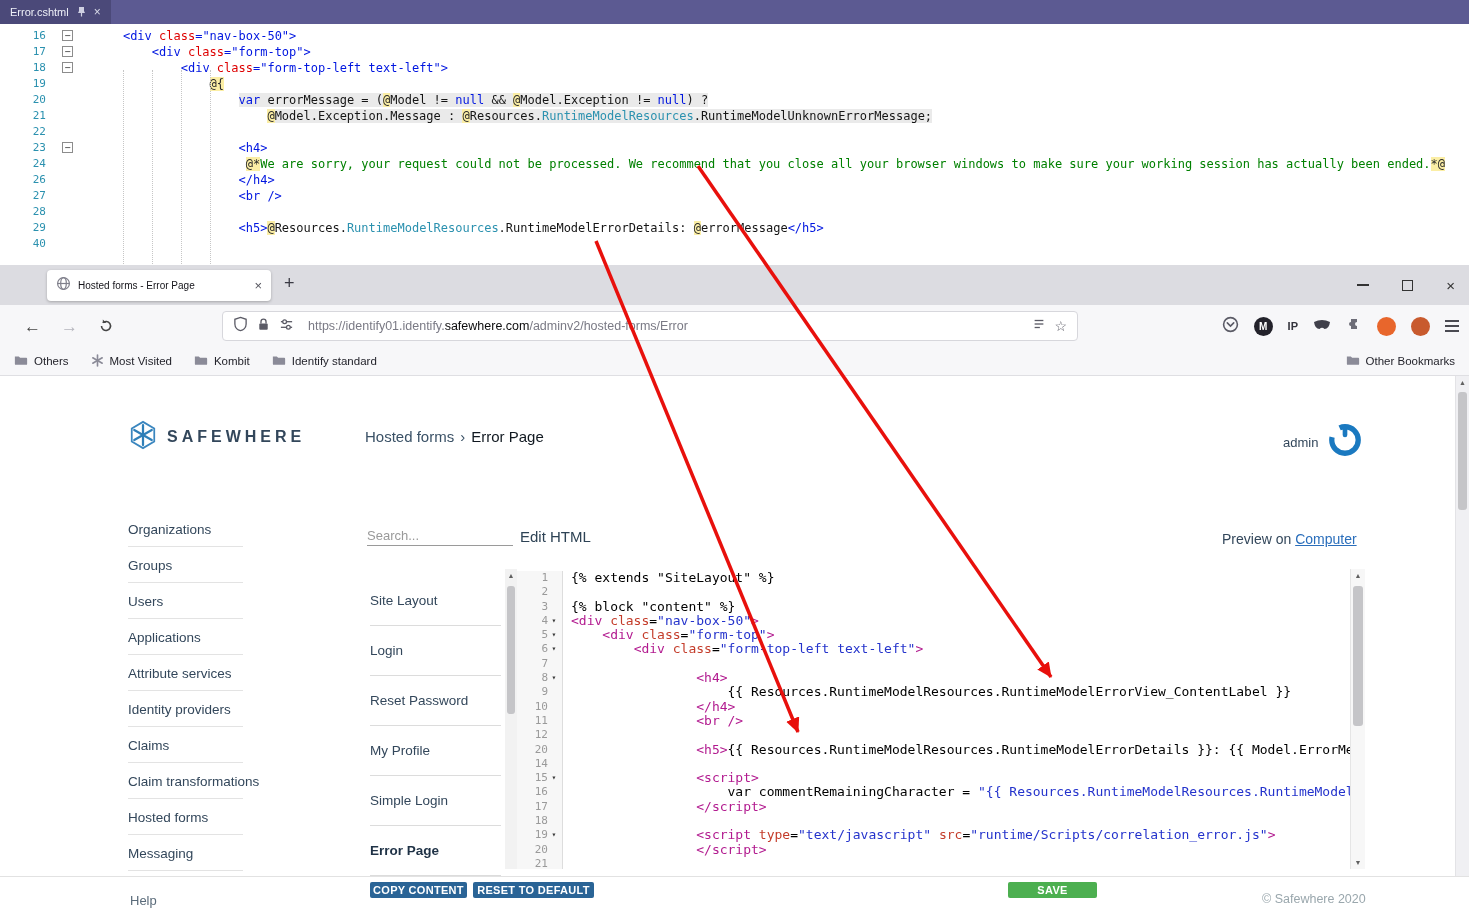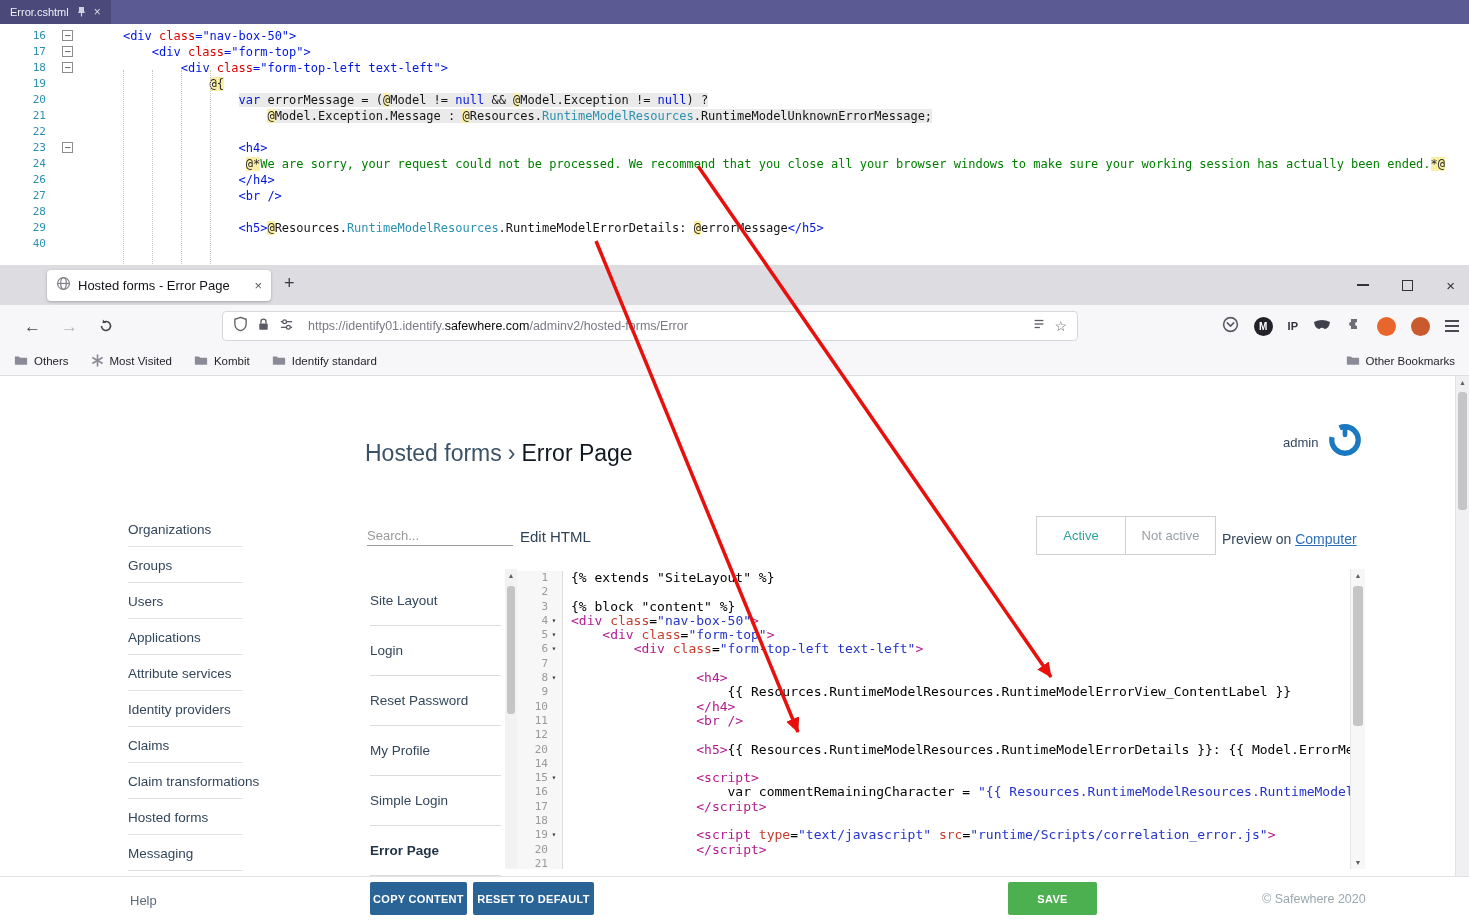--- a/index.html
+++ b/index.html
@@ -31,21 +31,21 @@
   .tk.p { color:#151515; }
   .tk.bt { color:#b21a8f; }
   .tk.ba { color:#c43c2a; }
   .tk.bs { color:#2433cc; }
   .tk.bp { color:#000; }
 
   
   .browser { position:absolute; top:265px; left:0; width:1469px; height:657px; background:#f7f7f9; }
   .tabstrip { position:relative; height:40px; background:#dcdce1; }
   .fftab { position:absolute; left:47px; top:5px; width:224px; height:31px; background:#fff; border-radius:4px; box-shadow:0 1px 3px rgba(0,0,0,.25); display:flex; align-items:center; padding:0 9px; gap:7px; }
-  .fftab .title { flex:1; font-size:13px; color:#15141a; white-space:nowrap; overflow:hidden; }
+  .fftab .title { flex:1; font-size:10px; color:#15141a; white-space:nowrap; overflow:hidden; }
   .fftab .x { font-size:13px; color:#55555e; }
   .newtab { position:absolute; left:284px; top:8px; font-size:18px; color:#3a3a44; }
   .winctl { position:absolute; right:14px; top:0; height:40px; display:flex; align-items:center; gap:33px; }
   .win-min { width:12px; height:2px; background:#333; }
   .win-max { width:11px; height:11px; border:1.5px solid #333; }
   .win-close { font-size:15px; color:#333; line-height:1; }
 
   .navbar { position:relative; height:42px; background:#f7f7f9; display:flex; align-items:center; }
   .navglyph { font-size:17px; line-height:1; }
   .back { margin-left:24px; color:#454545; }
@@ -66,21 +66,21 @@
   .hamburger span { width:14px; height:2px; background:#4a4a52; }
 
   .bookbar { height:28px; background:#f7f7f9; display:flex; align-items:center; padding:0 14px; gap:36px; font-size:11.5px; color:#24242c; }
   .bm-item { display:flex; align-items:center; gap:6px; }
   .bm-right { margin-left:auto; }
 
   
   .viewport { position:absolute; top:110px; left:0; width:1469px; height:547px; background:#fff; border-top:1px solid #dfdfe3; }
   .logo { position:absolute; left:128px; top:44px; display:flex; align-items:center; gap:9px; }
   .logo .brand { font-size:16px; letter-spacing:4px; font-weight:bold; color:#33475b; }
-  .breadcrumb { position:absolute; left:365px; top:52px; font-size:23px;margin-top:12px; }
+  .breadcrumb { position:absolute; left:365px; top:52px; font-size:15px; }
   .breadcrumb .parent { color:#3a5166; }
   .breadcrumb .sep { color:#3a5166; margin:0 6px; }
   .breadcrumb .current { color:#101820; }
   .adminwrap { position:absolute; left:1283px; top:46px; display:flex; align-items:center; gap:9px; }
   .adminwrap .uname { font-size:13px; color:#33475b; }
 
   .side-list { position:absolute; left:128px; top:146px; list-style:none; }
   .side-item { width:115px; font-size:13.5px; color:#33475b; padding-bottom:9px; margin-bottom:11px; border-bottom:1px solid #e3e3e3; white-space:nowrap; }
 
   .searchwrap { position:absolute; left:367px; top:150px; }
@@ -105,21 +105,21 @@
 
   .editor { position:absolute; left:517px; top:193px; width:833px; height:300px; overflow:hidden; font-family:"DejaVu Sans Mono", monospace; font-size:13px; background:#fff; padding-top:2px; }
   .cmrow { display:flex; height:14.3px; line-height:14.3px; }
   .cmgut { width:46px; min-width:46px; background:#f7f7f7; border-right:1px solid #ddd; display:flex; justify-content:flex-end; align-items:center; padding-right:3px; gap:1px; }
   .cmnum { font-size:11px; color:#9a9a9a; }
   .cmfold { width:10px; font-size:8px; color:#3a3a3a; text-align:center; }
   .cmcode { white-space:pre; padding-left:8px; }
 
   .pfooter { position:absolute; left:0; top:500px; width:1469px; height:47px; border-top:1px solid #e2e2e2; background:#fff; }
   .help { position:absolute; left:130px; top:16px; font-size:13px; color:#5a6b7a; }
-  .btn { position:absolute; top:5px; height:33px; border:none; color:#fff; font-size:11px; font-weight:bold; letter-spacing:.3px; border-radius:2px; font-family:"Liberation Sans", sans-serif; }
+  .btn { position:absolute; top:5px; height:16px; border:none; color:#fff; font-size:11px; font-weight:bold; letter-spacing:.3px; border-radius:2px; font-family:"Liberation Sans", sans-serif; }
   .btn-copy { left:370px; width:97px; background:#2a6496; }
   .btn-reset { left:473px; width:121px; background:#2a6496; }
   .btn-save { left:1008px; width:89px; background:#4caf50; }
   .copyright { position:absolute; left:1262px; top:15px; font-size:12.5px; color:#9aa7ad; }
 
   .arrows { position:absolute; top:0; left:0; z-index:99; pointer-events:none; }
 </style>
 </head>
 <body>
 
@@ -360,20 +360,33 @@
           <svg width="14" height="12" viewBox="0 0 16 13">
               <path d="M1 2.5 h4.5 L7 4 H14 a1 1 0 0 1 1 1 V11 a1 1 0 0 1 -1 1 H2 a1 1 0 0 1 -1 -1 Z" fill="#8b8b98"></path>
             </svg>
         </span>
         <span>Other Bookmarks</span>
       </span>
     </div>
 
     <div class="viewport">
 
+      <div class="logo">
+        <span>
+          <svg width="30" height="30" viewBox="0 0 24 24">
+              <polygon points="12,1.5 21,6.75 21,17.25 12,22.5 3,17.25 3,6.75" fill="none" stroke="#3a86bf" stroke-width="1.4"></polygon>
+              <g stroke="#2f7fb8" stroke-width="1.8" stroke-linecap="round">
+                <line x1="12" y1="4" x2="12" y2="20"></line>
+                <line x1="5" y1="8" x2="19" y2="16"></line>
+                <line x1="5" y1="16" x2="19" y2="8"></line>
+              </g>
+            </svg>
+        </span>
+        <span class="brand">SAFEWHERE</span>
+      </div>
 
       <div class="breadcrumb">
         <span class="parent">Hosted forms</span><span class="sep">›</span><span class="current">Error Page</span>
       </div>
 
       <div class="adminwrap">
         <span class="uname">admin</span>
         <span>
           <svg width="36" height="36" viewBox="0 0 34 34">
               <circle cx="17" cy="17" r="12.5" fill="none" stroke="#1a79c0" stroke-width="5" stroke-dasharray="67 11.5" stroke-dashoffset="5.7" transform="rotate(-90 17 17)"></circle>
@@ -393,24 +406,20 @@
           <li class="side-item">Claim transformations</li>
           <li class="side-item">Hosted forms</li>
           <li class="side-item">Messaging</li>
         </ul>
 
       <div class="searchwrap">
         <input type="text" placeholder="Search..." style="">
       </div>
       <div class="edit-html">Edit HTML</div>
 
-      <div class="toggle">
-        <span class="opt opt-active">Active</span>
-        <span class="opt opt-inactive">Not active</span>
-      </div>
       <div class="preview">
         <span>Preview on </span><span class="lnk">Computer</span>
       </div>
 
       <ul class="sub-list">
           <li class="sub-item">Site Layout</li>
           <li class="sub-item">Login</li>
           <li class="sub-item">Reset Password</li>
           <li class="sub-item">My Profile</li>
           <li class="sub-item">Simple Login</li>

